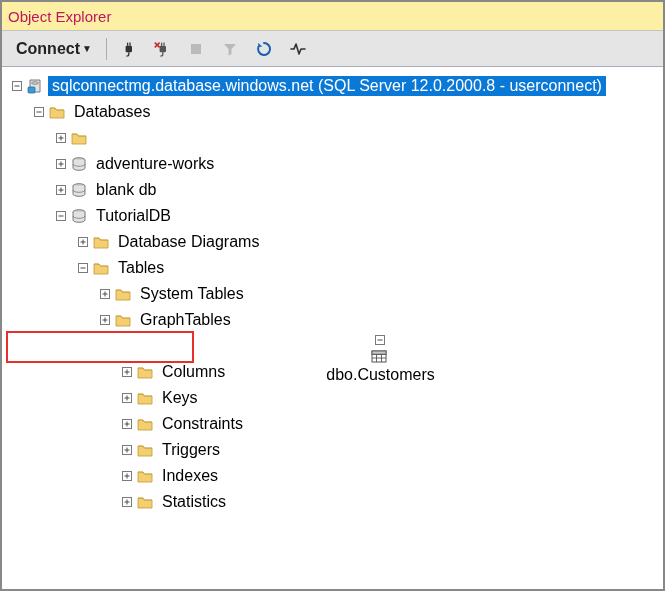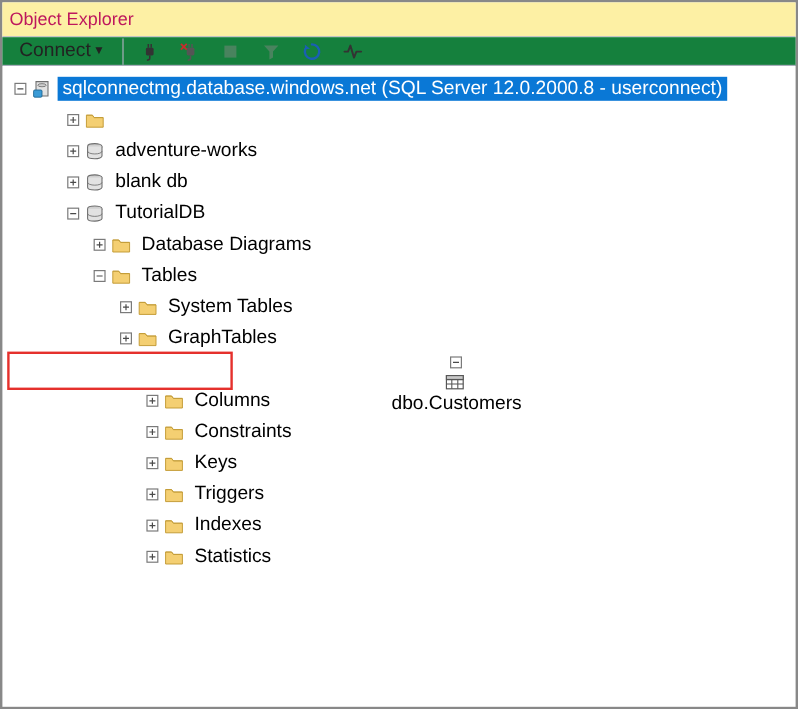--- a/index.html
+++ b/index.html
@@ -20,26 +20,27 @@
   .titlebar {
     background: #fdf0a4;
     border-bottom: 1px solid #c4c4c4;
     height: 29px;
     display: flex; align-items: center;
     padding: 0 6px;
     font-size: 15px;
     color: #be185d;
   }
   .toolbar {
-    background: #15803d;
-    height: 24px;
+    background: #e5e5e5;
+    height: 36px;
     border-bottom: 1px solid #a7adba;
     display: flex; align-items: center;
     padding: 0 4px;
     gap: 4px;
+    font-weight: bold;
   }
   .tb-btn {
     display: flex; align-items: center; justify-content: center;
     height: 28px; min-width: 28px;
     padding: 0 4px;
     color: #333;
   }
   .tb-btn.disabled { opacity: 0.45; }
   .tb-connect {
     display: flex; align-items: center;
@@ -236,20 +237,33 @@
           </svg>
         </span>
       <span class="icon">
           <svg width="16" height="16" viewBox="0 0 16 16">
             <use href="#ic-server"></use>
           </svg>
         </span>
       <span class="label">sqlconnectmg.database.windows.net (SQL Server 12.0.2000.8 - userconnect)</span>
     </div>
 
+    <div class="row ind1">
+      <span class="exp">
+          <svg width="12" height="12">
+            <use href="#ic-expand-minus"></use>
+          </svg>
+        </span>
+      <span class="icon">
+          <svg width="16" height="16" viewBox="0 0 16 16">
+            <use href="#ic-folder"></use>
+          </svg>
+        </span>
+      <span class="label">Databases</span>
+    </div>
 
     <div class="row ind2">
       <span class="exp">
           <svg width="12" height="12">
             <use href="#ic-expand-plus"></use>
           </svg>
         </span>
       <span class="icon">
           <svg width="16" height="16" viewBox="0 0 16 16">
             <use href="#ic-folder"></use>
@@ -388,35 +402,35 @@
       <span class="exp">
           <svg width="12" height="12">
             <use href="#ic-expand-plus"></use>
           </svg>
         </span>
       <span class="icon">
           <svg width="16" height="16" viewBox="0 0 16 16">
             <use href="#ic-folder"></use>
           </svg>
         </span>
+      <span class="label">Keys</span>
+    </div>
+
+    <div class="row ind5">
+      <span class="exp">
+          <svg width="12" height="12">
+            <use href="#ic-expand-plus"></use>
+          </svg>
+        </span>
+      <span class="icon">
+          <svg width="16" height="16" viewBox="0 0 16 16">
+            <use href="#ic-folder"></use>
+          </svg>
+        </span>
       <span class="label">Constraints</span>
-    </div>
-
-    <div class="row ind5">
-      <span class="exp">
-          <svg width="12" height="12">
-            <use href="#ic-expand-plus"></use>
-          </svg>
-        </span>
-      <span class="icon">
-          <svg width="16" height="16" viewBox="0 0 16 16">
-            <use href="#ic-folder"></use>
-          </svg>
-        </span>
-      <span class="label">Keys</span>
     </div>
 
     <div class="row ind5">
       <span class="exp">
           <svg width="12" height="12">
             <use href="#ic-expand-plus"></use>
           </svg>
         </span>
       <span class="icon">
           <svg width="16" height="16" viewBox="0 0 16 16">

